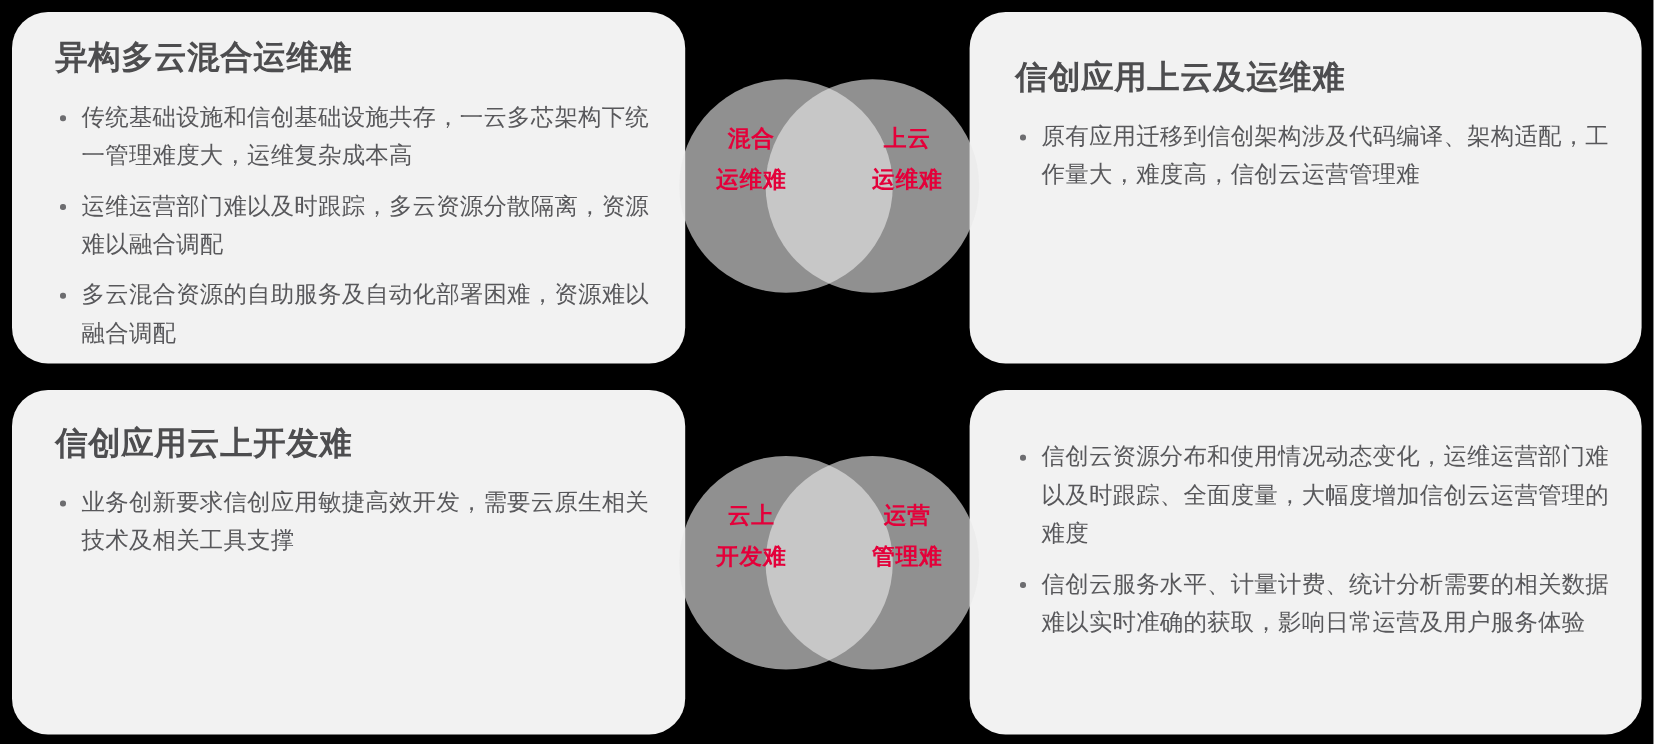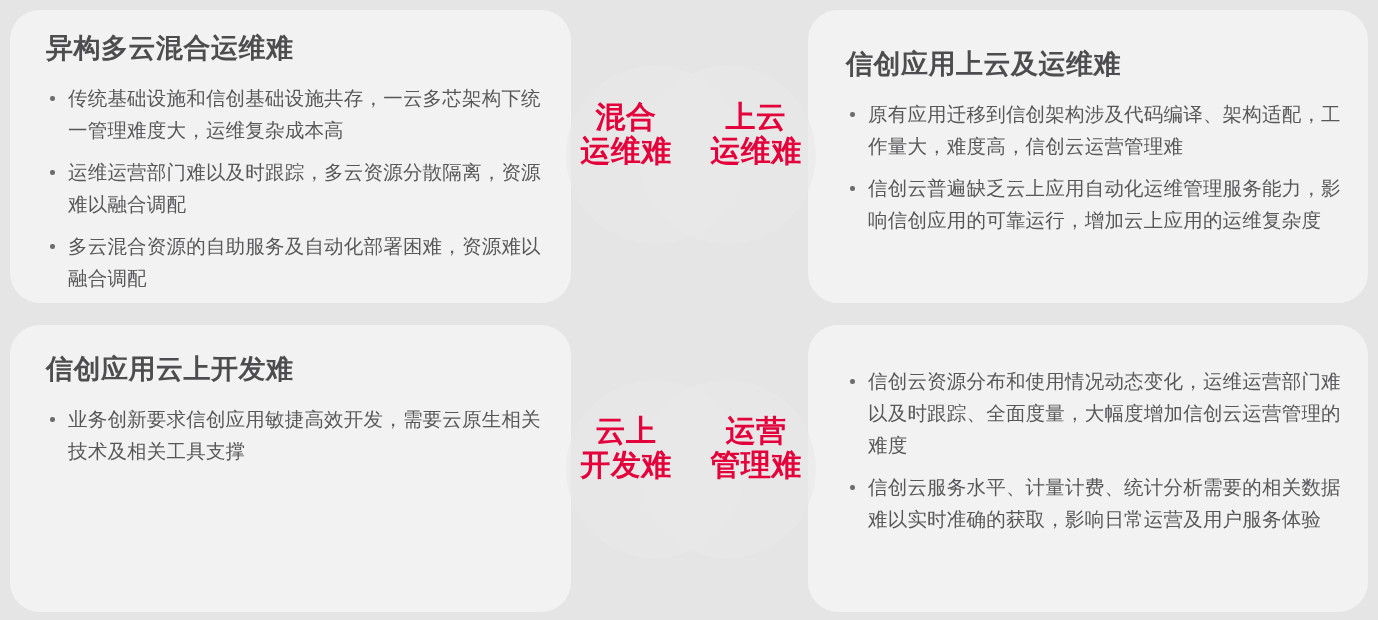--- a/index.html
+++ b/index.html
@@ -9,21 +9,21 @@
     height: 620px;
     background: #ffffff;
     font-family: "Liberation Sans", "DejaVu Sans", sans-serif;
     overflow: hidden;
   }
 
   #stage {
     position: relative;
     width: 1378px;
     height: 620px;
-    background: #e5e5e5;
+    background: #000000;
   }
 
   
   .card {
     position: absolute;
     background: #f2f2f2;
     border-radius: 30px;
   }
 
   .card-left  { left: 10px;  width: 561px; }
@@ -101,21 +101,21 @@
     background: rgba(233,233,233,0.62);
   }
   .venn-circle.c-left  { left: 0; }
   .venn-circle.c-right { left: 72px; }
 
   .venn-label {
     position: absolute;
     top: 34px;
     width: 120px;
     text-align: center;
-    font-size: 30px;
+    font-size: 19px;
     font-weight: bold;
     color: #e4003a;
     line-height: 34px;
     letter-spacing: 0.5px;
   }
   .venn-label.l-left  { left: 0px; }
   .venn-label.l-right { left: 130px; }
   .venn-label .ln { display: block; white-space: nowrap; }
 </style>
 </head>
@@ -144,24 +144,20 @@
   </div>
 
   <div class="card card-right row-top">
     <div class="card-inner inner-top-right">
       <div class="card-title">信创应用上云及运维难</div>
       <ul class="bullet-list">
         <li class="bullet-item">
           <span class="dot"></span>
           <span>原有应用迁移到信创架构涉及代码编译、架构适配，工作量大，难度高，信创云运营管理难</span>
         </li>
-        <li class="bullet-item">
-          <span class="dot"></span>
-          <span>信创云普遍缺乏云上应用自动化运维管理服务能力，影响信创应用的可靠运行，增加云上应用的运维复杂度</span>
-        </li>
       </ul>
     </div>
   </div>
 
   <div class="card card-left row-bottom">
     <div class="card-inner inner-bot-left">
       <div class="card-title">信创应用云上开发难</div>
       <ul class="bullet-list">
         <li class="bullet-item">
           <span class="dot"></span>

